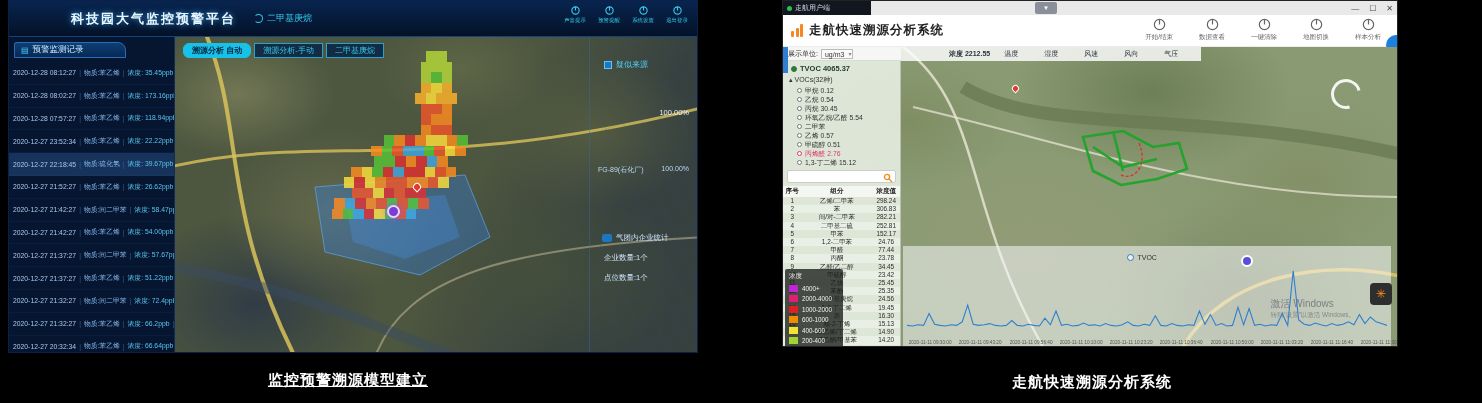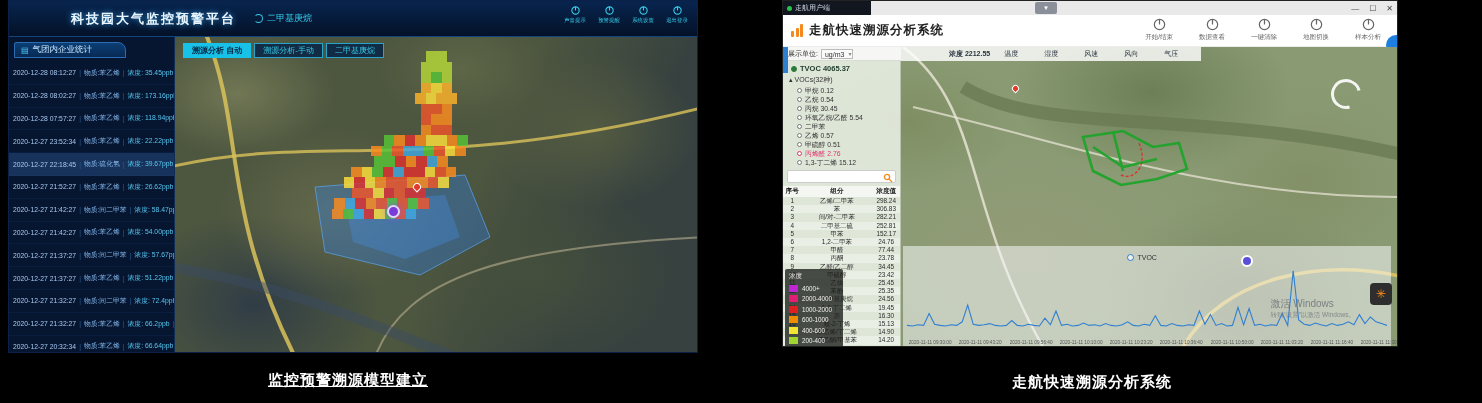--- a/index.html
+++ b/index.html
@@ -38,21 +38,21 @@
       radial-gradient(120px 80px at 55% 10%, rgba(96,104,72,.9), transparent 70%),
       radial-gradient(150px 110px at 80% 30%, rgba(88,95,66,.8), transparent 70%),
       radial-gradient(160px 120px at 30% 55%, rgba(108,112,80,.7), transparent 70%),
       radial-gradient(200px 140px at 70% 75%, rgba(70,80,60,.85), transparent 70%),
       radial-gradient(180px 130px at 15% 85%, rgba(45,58,70,.9), transparent 70%),
       linear-gradient(115deg, rgba(60,70,50,0) 55%, rgba(36,48,64,.55) 78%);
   }
   .la-map svg.roads { position:absolute; inset:0; }
   .map-tabs { position:absolute; top:6px; left:8px; display:flex; gap:3px; z-index:6; }
   .mtab { height:15px; padding:0 8px; font-size:8px; display:flex; align-items:center; background:rgba(8,36,70,.85); border:1px solid #2aa3c8; color:#35cdea; cursor:pointer; white-space:nowrap; }
-  .mtab.active { background:#18c1e8; color:#04233f; font-weight:bold; border-color:#18c1e8; }
+  .mtab.active { background:#18c1e8; color:#04233f; font-weight:bold; border-color:#18c1e8;border-radius:6px; }
   .pcell { position:absolute; width:10.5px; height:10.5px; opacity:.82; }
   .plume { position:absolute; left:130px; top:0; width:330px; height:230px; z-index:4; }
   .blue-zone { position:absolute; inset:0; z-index:3; }
   .marker-purple { position:absolute; left:212px; top:168px; width:13px; height:13px; border-radius:50%; background:#7a3bd8; border:2px solid #e5d8ff; z-index:6; box-shadow:0 0 6px rgba(140,80,255,.9); }
   .marker-pin { position:absolute; left:238px; top:146px; z-index:6; width:8px; height:8px; background:#e23b2e; border-radius:50% 50% 50% 0; transform:rotate(-45deg); border:1px solid #fff; }
 
   .la-side-panel { position:absolute; right:0; top:0; bottom:0; width:108px; z-index:7;
     background:linear-gradient(180deg, rgba(6,18,44,.93), rgba(8,22,52,.9));
     border-left:1px solid rgba(50,110,180,.4); color:#bcd6f2;
     background-image:repeating-linear-gradient(65deg, rgba(40,80,140,.12) 0 1px, transparent 1px 18px),
@@ -196,21 +196,21 @@
               <path class="ic" d="M6 2 V6"></path>
             </svg>
             <span>退出登录</span>
           </div>
         </div>
     </div>
     <div class="la-body">
       <div class="la-sidebar">
         <div class="la-tab">
           <span class="fico">▤</span>
-          <span>气团内企业统计</span>
+          <span>预警监测记录</span>
         </div>
         <div>
 
             <div class="srow">
               <span class="t">2020-12-28 08:12:27</span>
               <i>|</i>
               <span>物质:苯乙烯</span>
               <i>|</i>
               <span class="v">浓度: 35.45ppb</span>
 
@@ -432,20 +432,40 @@
             <div class="pcell" style="left: 100.8px; top: 171.5px; background: rgb(63, 168, 224);"></div>
           </div>
         <div class="marker-purple"></div>
         <div class="marker-pin"></div>
         <div class="map-tabs">
 
         <div class="mtab active">溯源分析 自动</div>
             <div class="mtab">溯源分析-手动</div>
             <div class="mtab">二甲基庚烷</div>
           </div>
+        <div class="la-side-panel">
+          <div class="sp-head">
+            <span class="cube"></span>
+            <span>疑似来源</span>
+          </div>
+          <div class="sp-pct-top">100.00%</div>
+          <div class="sp-src-line">
+            <span>FG-89(石化厂)</span>
+            <span>100.00%</span>
+          </div>
+          <div class="sp-stats-head">
+            <span class="bubble"></span>
+            <span>气团内企业统计</span>
+          </div>
+          <div>
+
+          <div class="sp-stat">企业数量:1个</div>
+              <div class="sp-stat">点位数量:1个</div>
+            </div>
+        </div>
       </div>
     </div>
   </div>
   <div class="caption left">监控预警溯源模型建立</div>
 
   <div class="right-app">
     <div class="ra-titlebar">
       <div class="ra-chip">
         <span class="dot"></span>
         <span>走航用户端</span>

